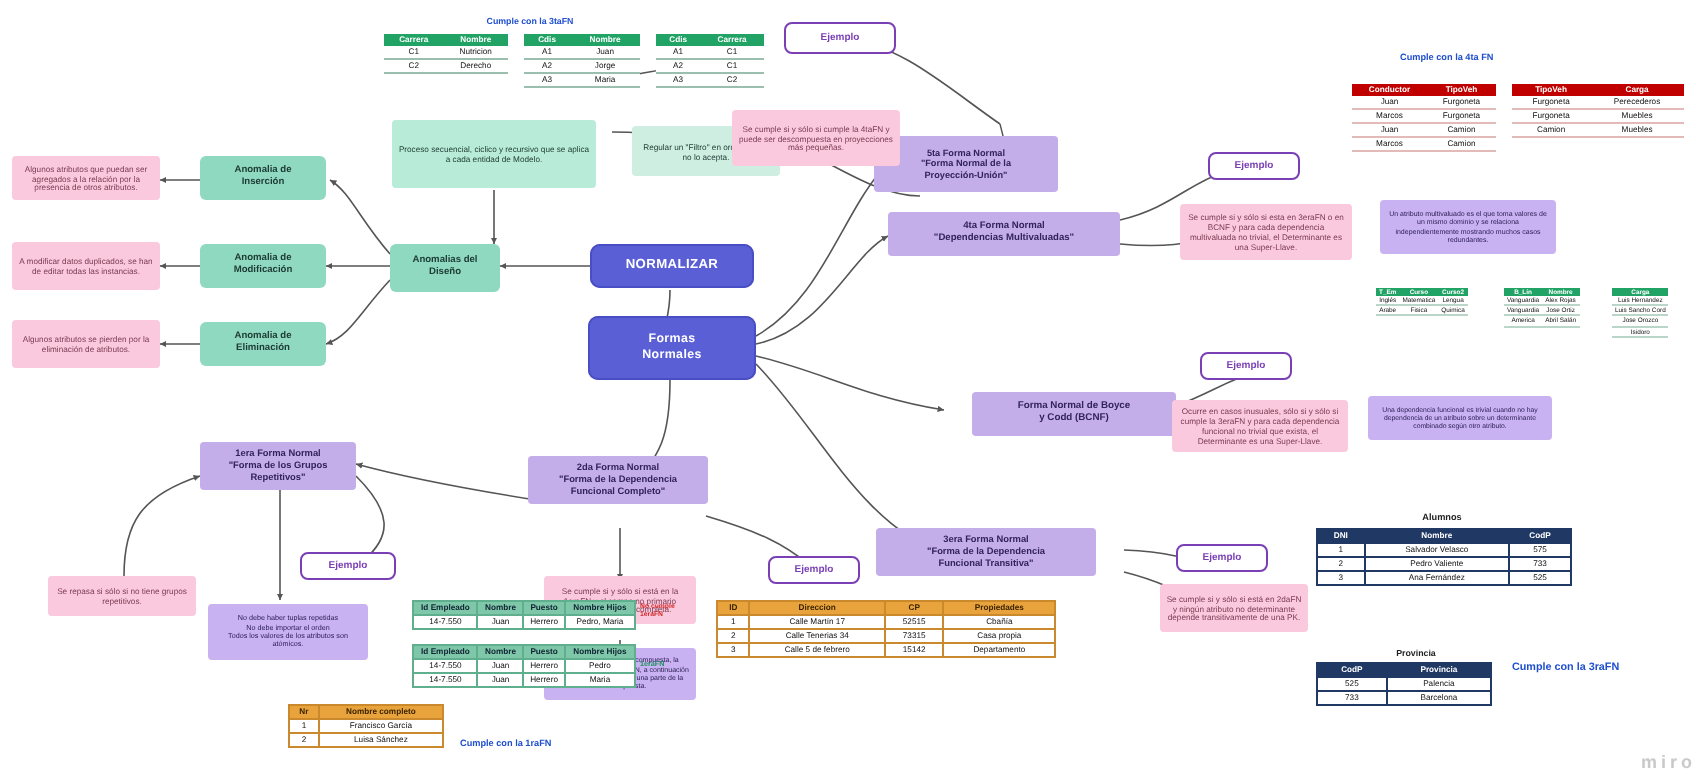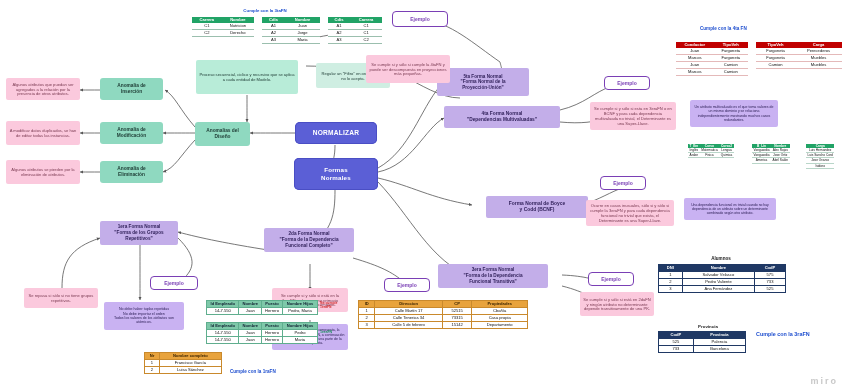--- a/index.html
+++ b/index.html
@@ -38,21 +38,21 @@
   .t-navy td{border:.4px solid #1f3864;color:#111;}
   .t-orange th{background:#e8a33d;color:#3b2400;font-weight:bold;border:.4px solid #c9892c;}
   .t-orange td{border:.4px solid #c9892c;color:#111;}
   .t-sal th{background:#7ec8a9;color:#123;font-weight:bold;border:.4px solid #5fae8e;}
   .t-sal td{border:.4px solid #5fae8e;color:#111;}
   .t-cap{position:absolute;font-weight:bold;color:#222;text-align:center;}
   .mini{position:absolute;}
   .mini table{border-collapse:collapse;}
   .mini th{background:#21a366;color:#fff;font-size:3.1px;padding:0 1px;font-weight:bold;}
   .mini td{font-size:3.1px;padding:0 1px;border-bottom:.3px solid #b9d6c9;text-align:center;color:#111;}
-  .watermark{position:absolute;right:10px;bottom:6px;color:#c9c9c9;font-size:9px;
+  .watermark{position:absolute;right:0;bottom:6px;color:#c9c9c9;font-size:9px;
              letter-spacing:2px;font-weight:bold;}
   .t-tiny td,.t-tiny th{font-size:3.2px;line-height:1.3;padding:0 1.5px;}
 </style>
 </head>
 <body>
 
 <div class="canvas">
 
   <svg class="links" viewBox="0 0 848 392">
     <defs>

